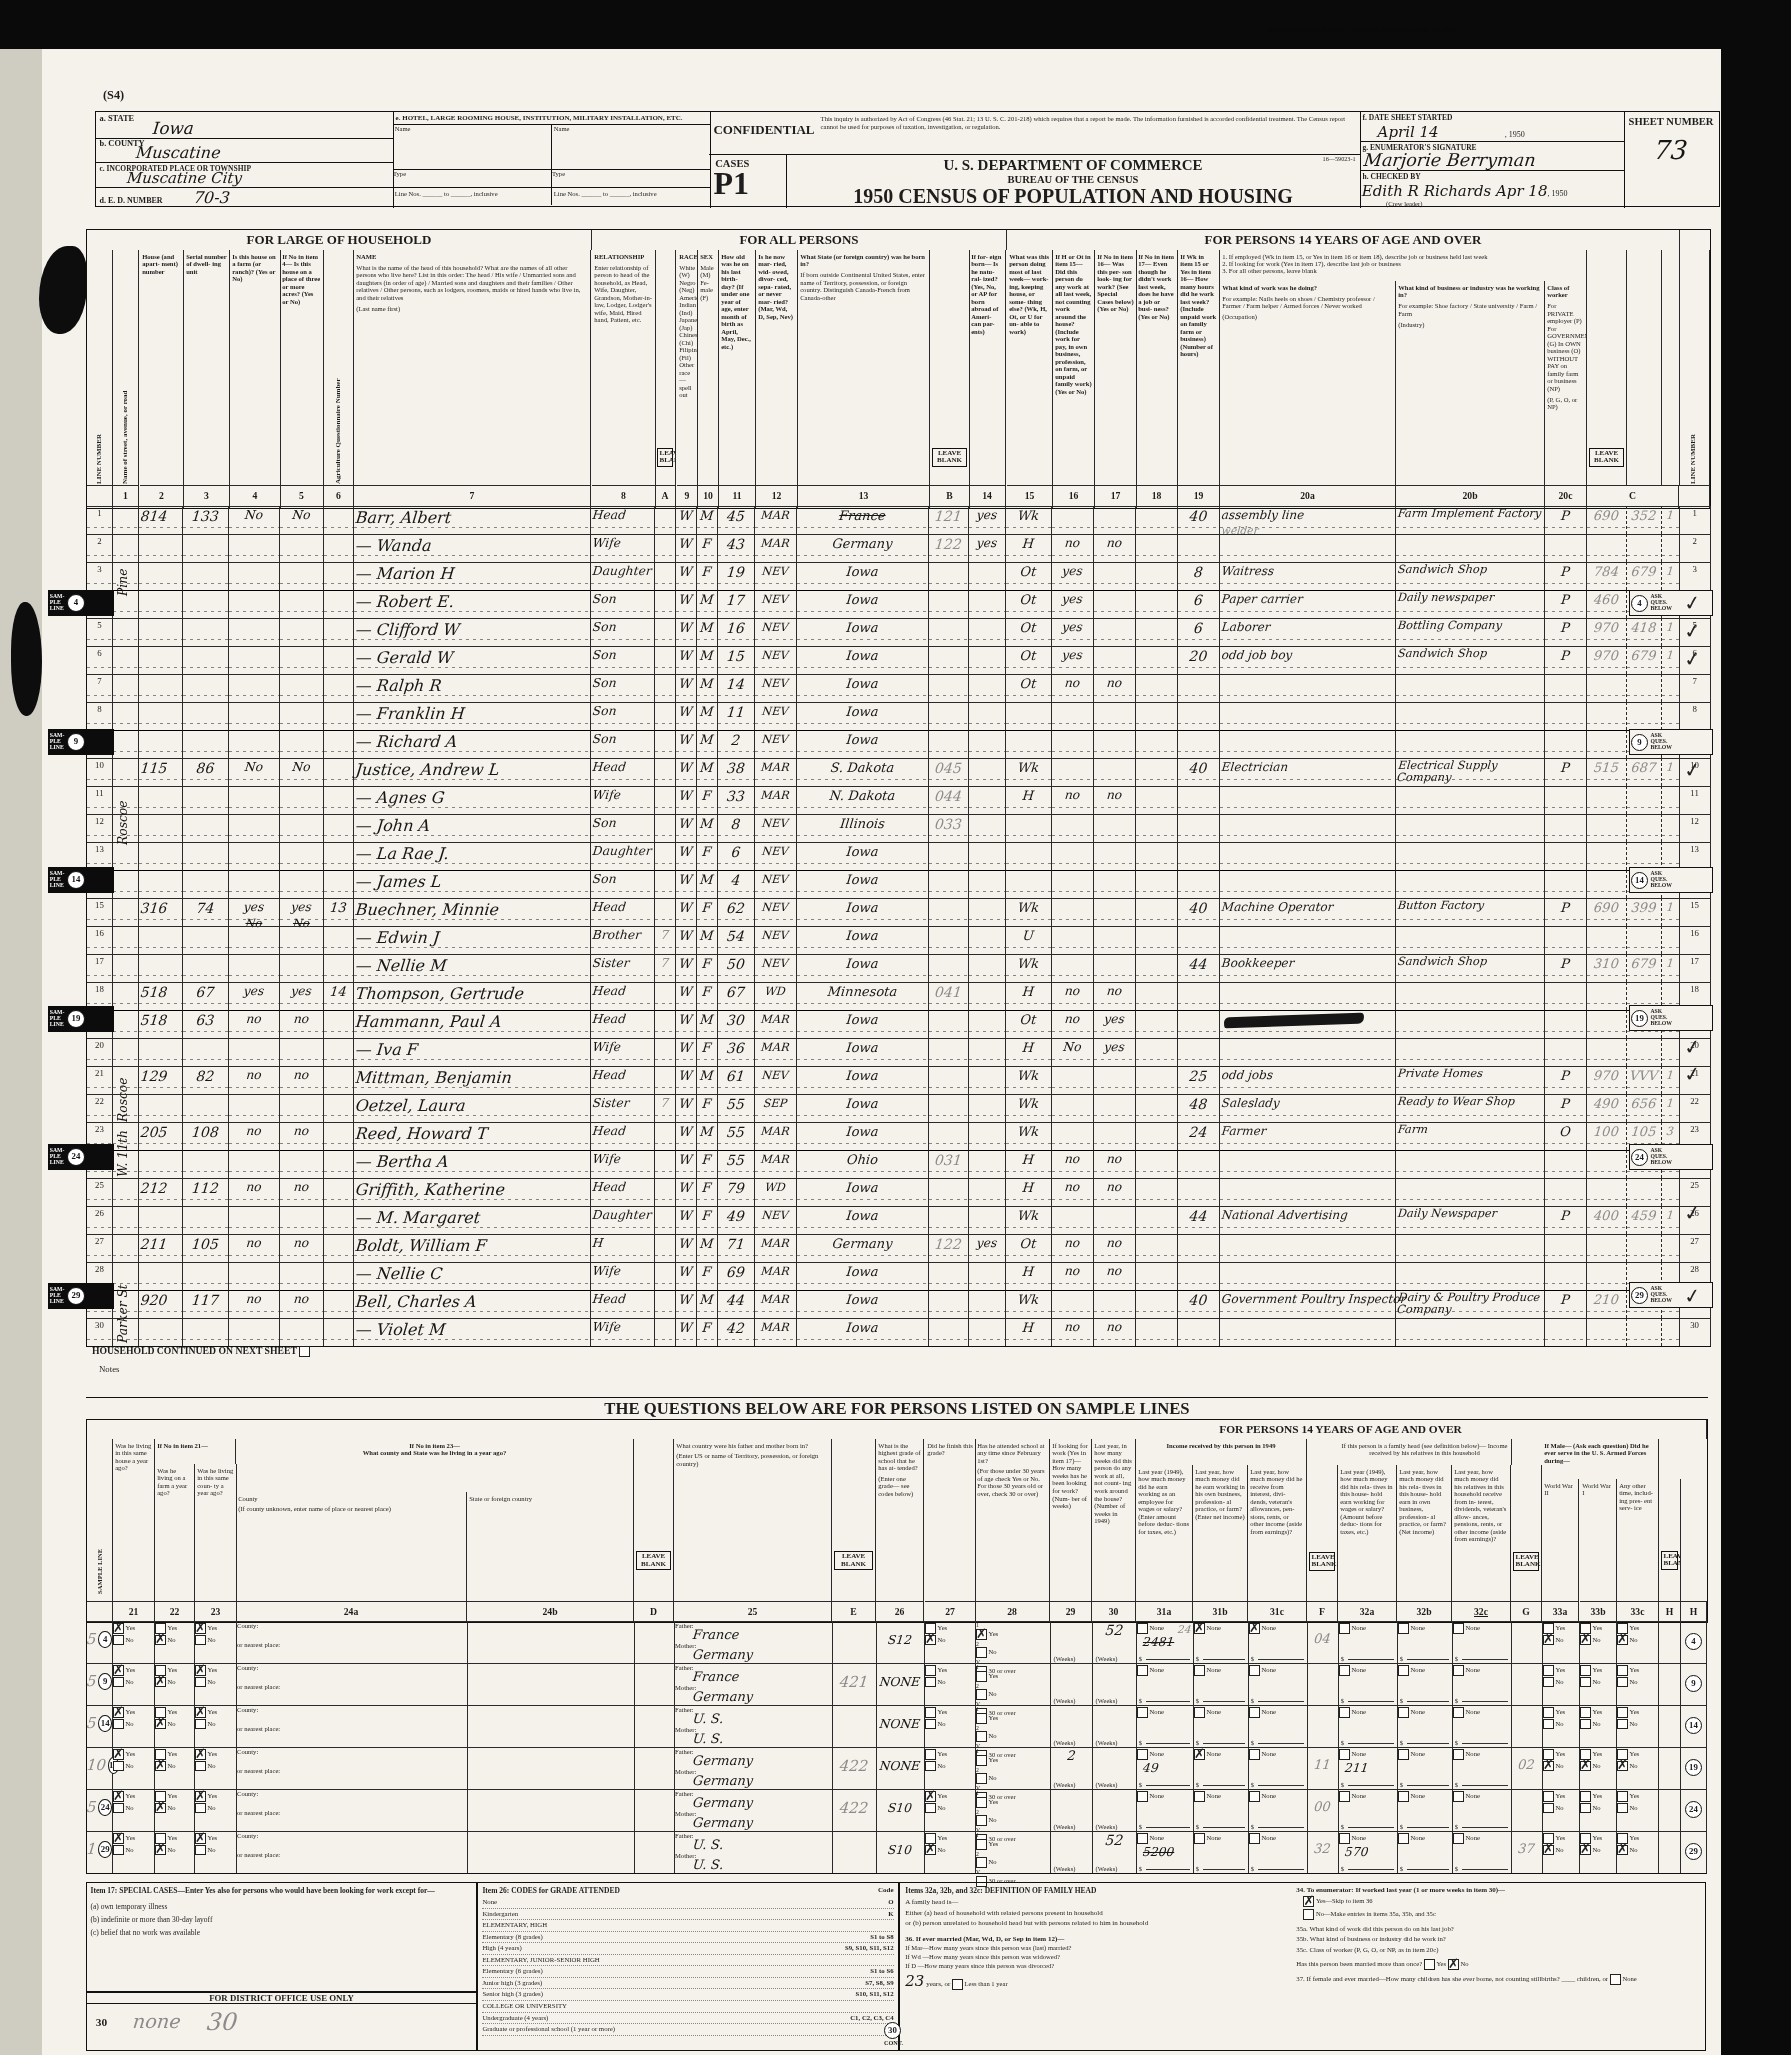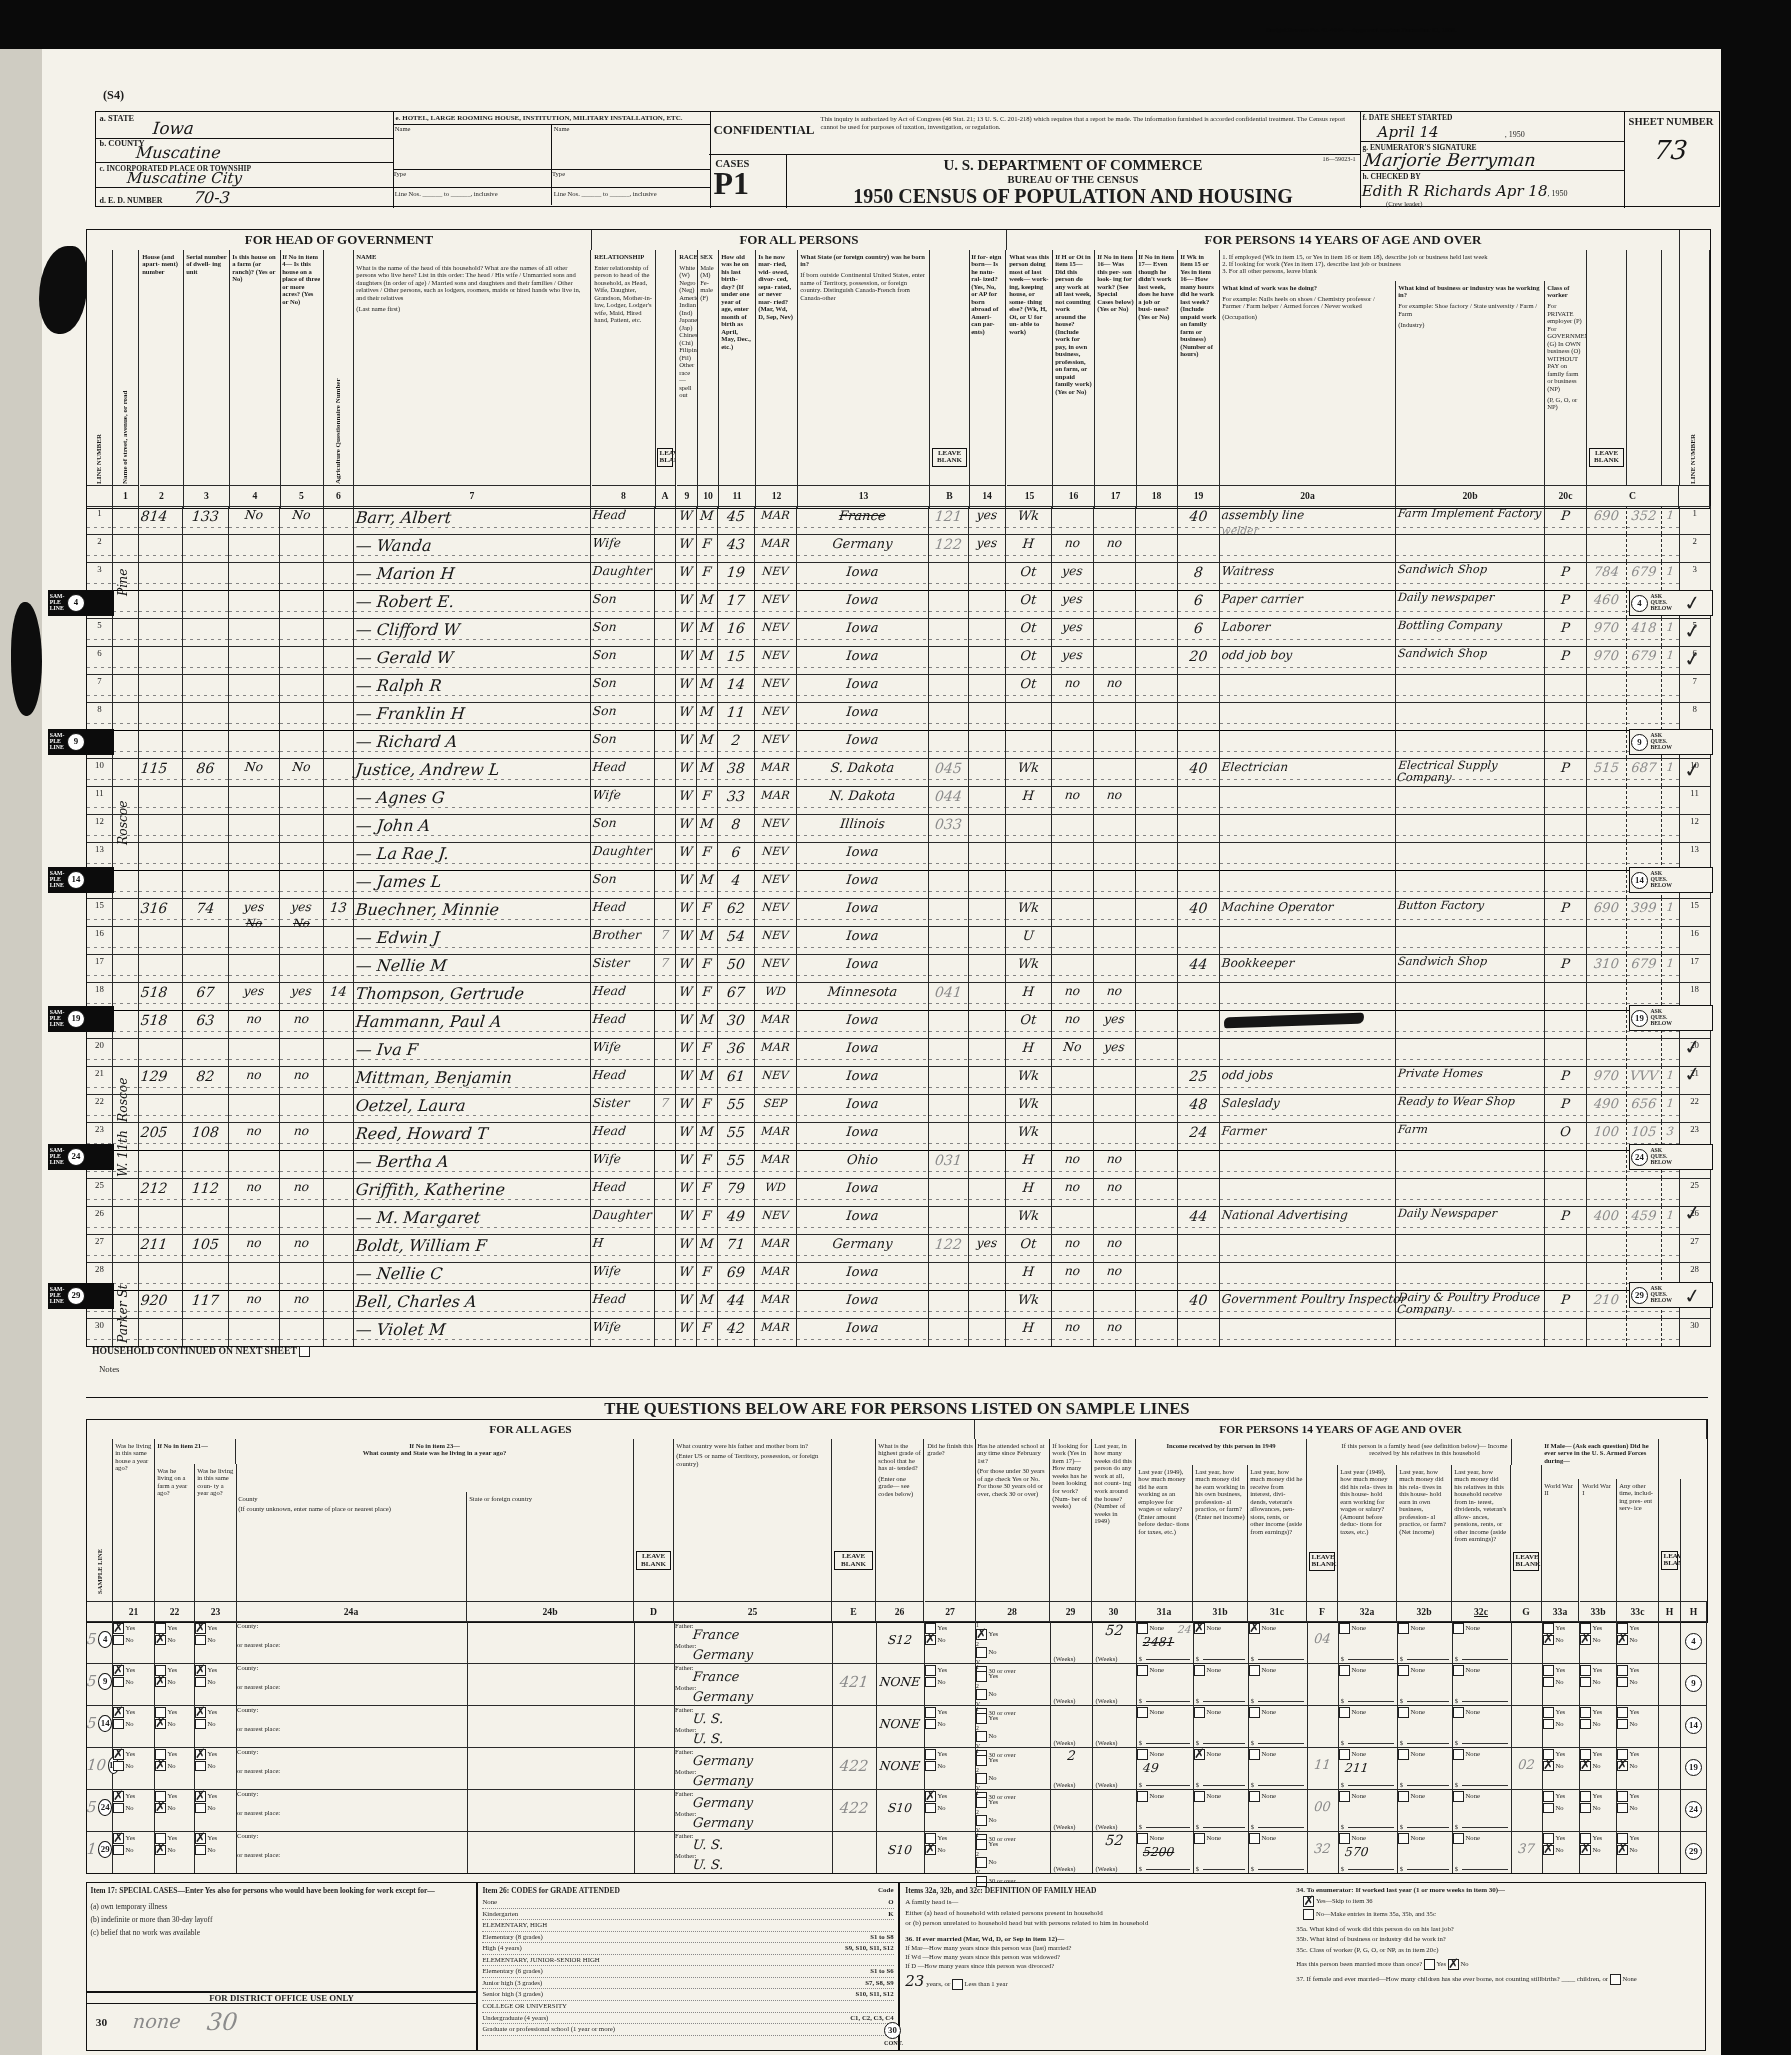--- a/index.html
+++ b/index.html
@@ -113,21 +113,21 @@
       <div class="print tiny" style="margin-left:26px">(Crew leader)</div>
     </div>
     <div class="abs" style="left:1528px;top:0;width:94px;height:96px;text-align:center">
       <div class="print b" style="font-size:10.6px;padding-top:3.5px;white-space:pre-line">SHEET NUMBER</div>
       <div class="hw" style="font-size:26px;margin-top:8.8px">73</div>
     </div>
   </div>
 
   <div id="mainHeader" class="abs" style="left: 86px; top: 229px; width: 1623px; height: 278px; border: 1.3px solid rgb(17, 17, 17); box-sizing: content-box; background: rgb(244, 242, 234);">
       <div class="hcell " style="left: 0px; top: 0px; width: 505px; height: 20px;">
-        <div class="b" style="font-size:13px;text-align:center">FOR HEAD OF GOVERNMENT</div>
+        <div class="b" style="font-size:13px;text-align:center">FOR LARGE OF HOUSEHOLD</div>
       </div>
       <div class="hcell " style="left: 505px; top: 0px; width: 415px; height: 20px;">
         <div class="b" style="font-size:13px;text-align:center">FOR ALL PERSONS</div>
       </div>
       <div class="hcell " style="left: 920px; top: 0px; width: 673px; height: 20px;">
         <div class="b" style="font-size:13px;text-align:center">FOR PERSONS 14 YEARS OF AGE AND OVER</div>
       </div>
       <div class="hcell " style="left: 0px; top: 20px; width: 26px; height: 235px;">
         <div class="vert b" style="font-size:7px;height:229px;margin:2.6px auto">LINE NUMBER</div>
       </div>
@@ -2139,23 +2139,20 @@
       <div class="hw vert" style="left: 116px; top: 1264px; position: absolute; font-size: 12.3px; height: 79px;">Parker St</div>
     </div>
 
   <div class="abs print b" style="left:92px;top:1345px;font-size:9.7px">
     <span>HOUSEHOLD CONTINUED ON NEXT SHEET</span> <span class="cb"></span>
   </div>
   <div class="abs print" style="left:99px;top:1364px;font-size:8.8px">Notes</div>
 
   <div class="abs print b" style="left:86px;top:1397px;width:1622px;text-align:center;font-size:16.7px;border-top:1.8px solid #111;border-bottom:1.3px solid #111;padding:0.9px 0">THE QUESTIONS BELOW ARE FOR PERSONS LISTED ON SAMPLE LINES</div>
   <div id="sampleHeader" class="abs" style="left: 86px; top: 1419px; width: 1620px; height: 202px; border: 1.3px solid rgb(17, 17, 17); box-sizing: content-box; background: rgb(244, 242, 234);">
-      <div class="hcell" style="left: 0px; top: 0px; width: 888px; height: 19.3px;">
-        <div class="b" style="font-size:11.4px;text-align:center">FOR ALL AGES</div>
-      </div>
       <div class="hcell" style="left: 888px; top: 0px; width: 732px; height: 19.3px;">
         <div class="b" style="font-size:11.4px;text-align:center">FOR PERSONS 14 YEARS OF AGE AND OVER</div>
       </div>
       <div class="hcell" style="left: 0px; top: 19.3px; width: 26px; height: 162px;">
         <div class="vert b" style="font-size:6.6px;height:149px;margin:3.5px auto">SAMPLE LINE</div>
       </div>
       <div class="hcell" style="left: 68px; top: 19.3px; width: 81px; height: 24.6px;">
         <div class="tiny b">If No in item 21—</div>
       </div>
       <div class="hcell" style="left: 149px; top: 19.3px; width: 398px; height: 53px;">

